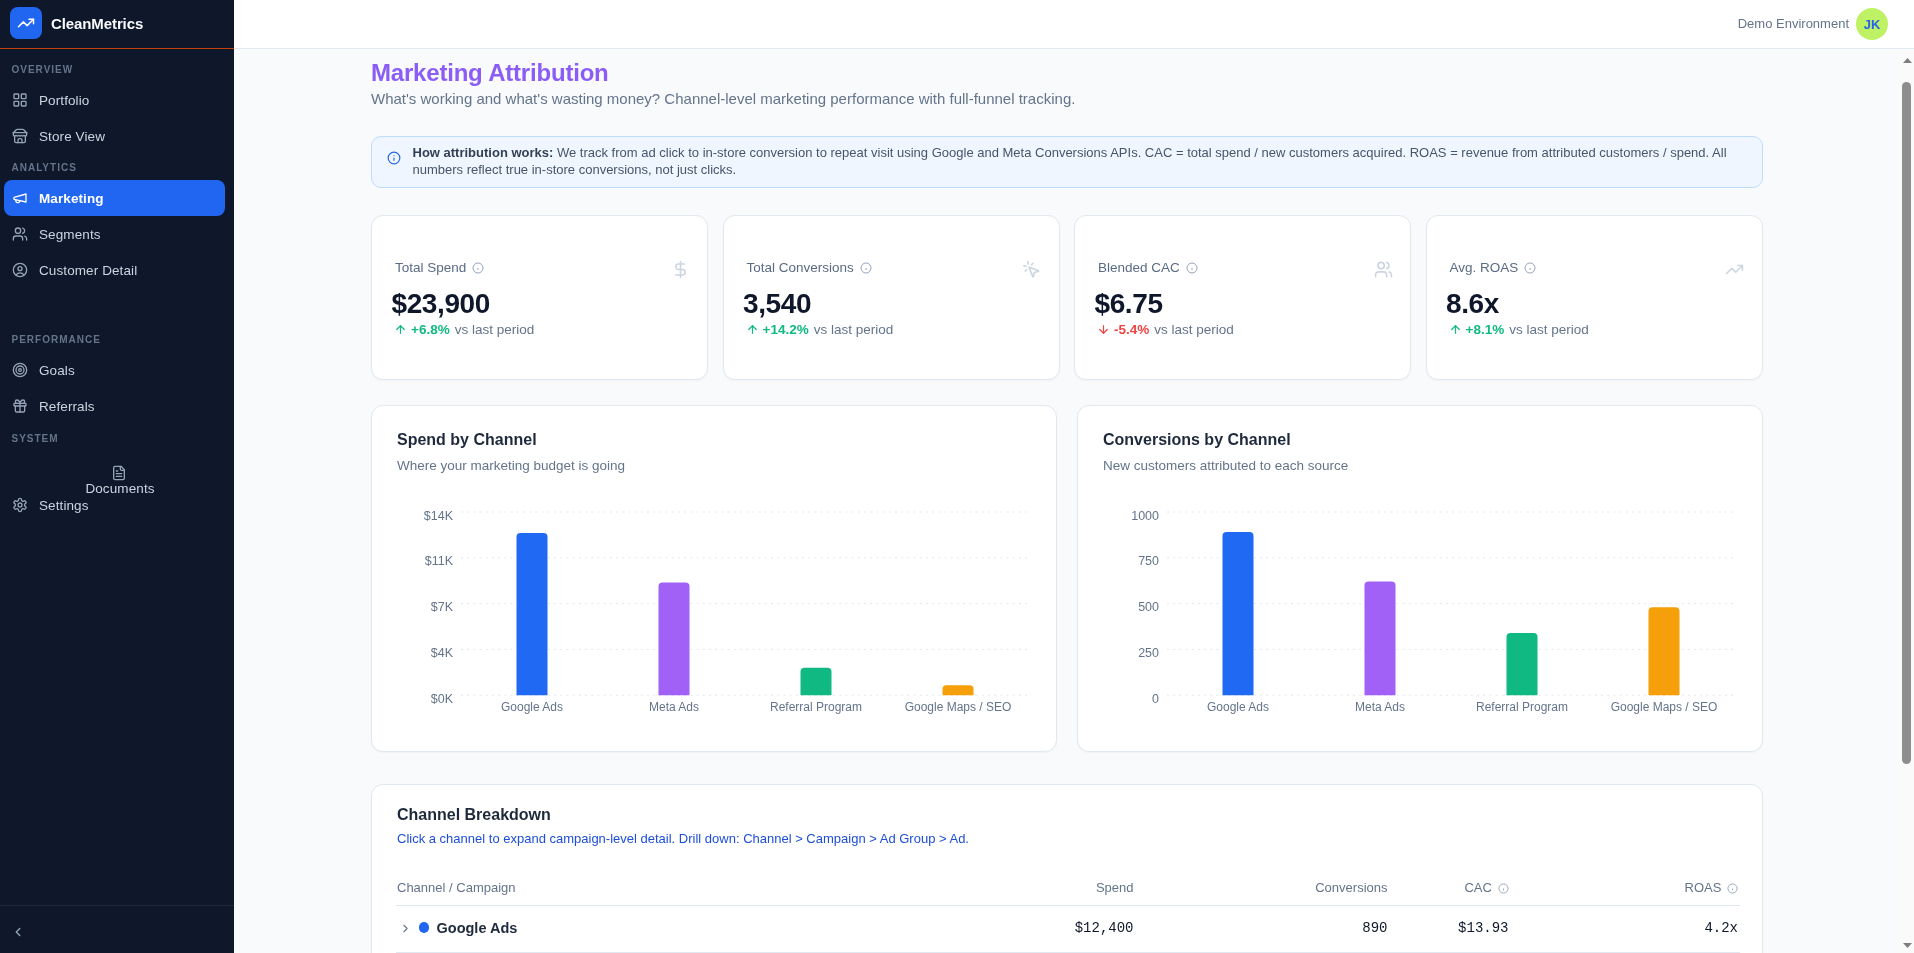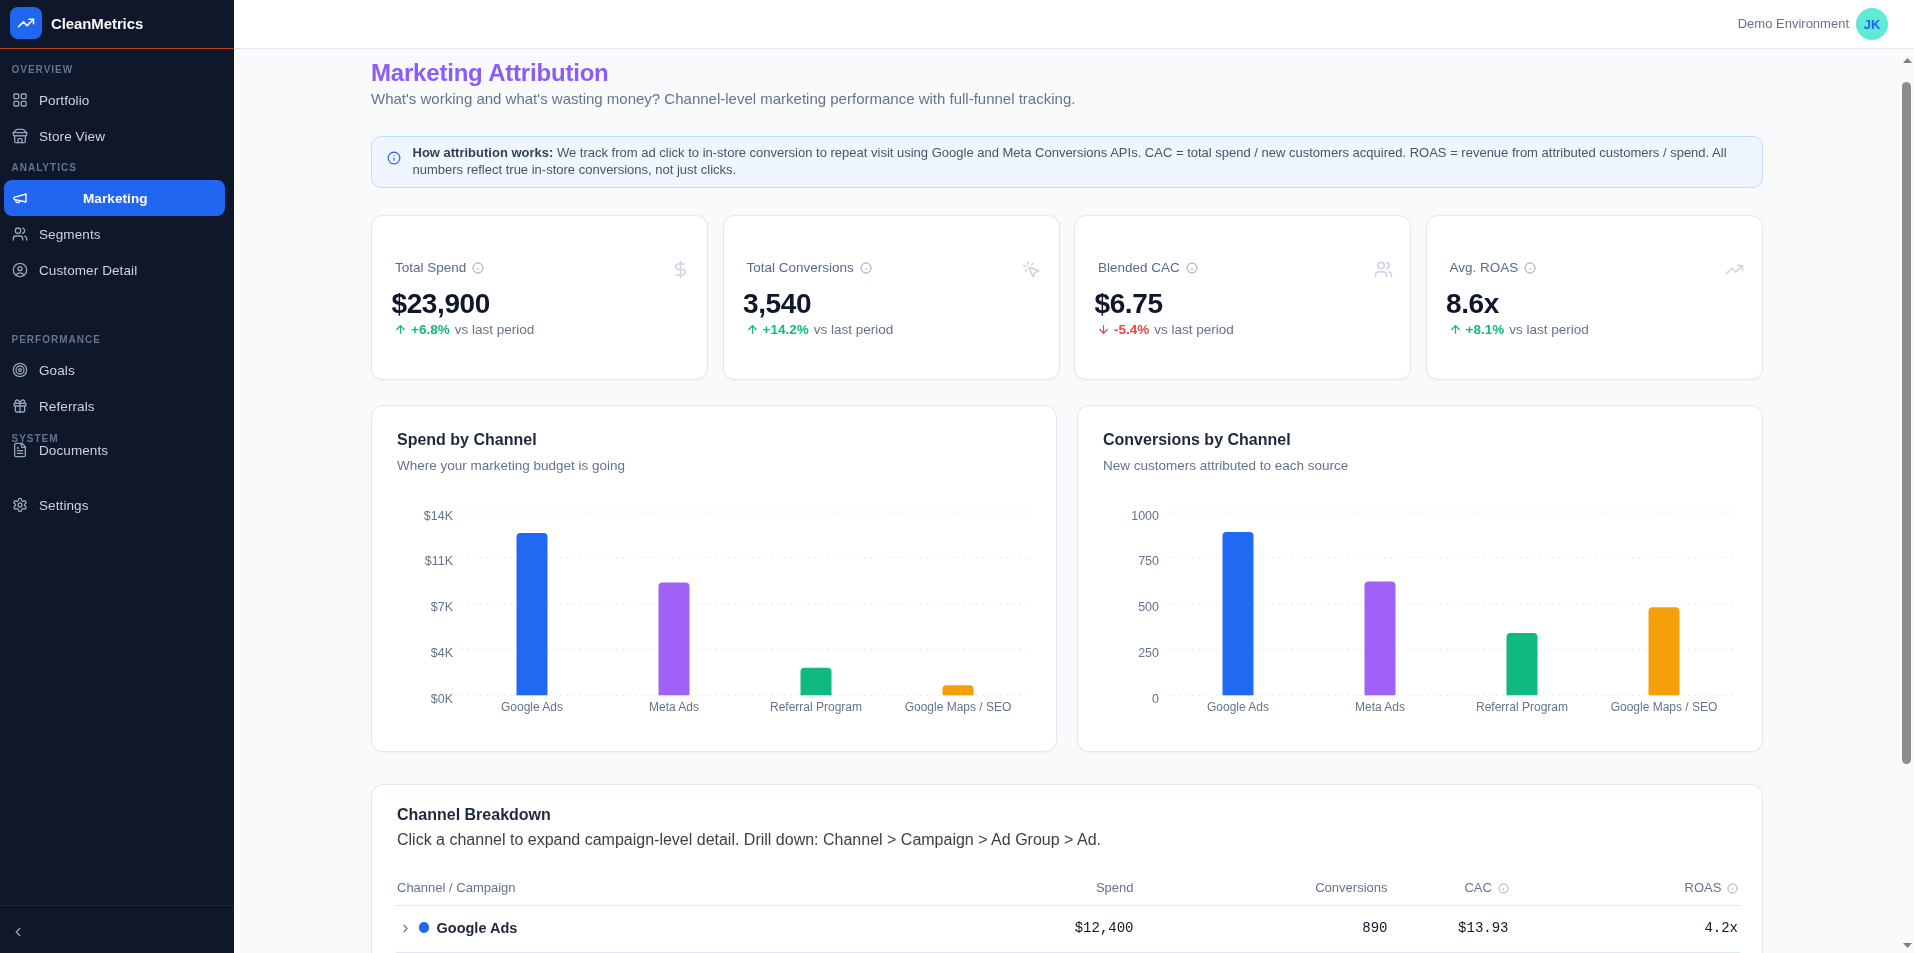--- a/index.html
+++ b/index.html
@@ -10,30 +10,30 @@
 
 
 #sidebar { position:absolute; left:0; top:0; width:234px; height:953px; background:#0f172a; z-index:5; }
 #sb-head { position:absolute; left:0; top:0; width:234px; height:49px; border-bottom:1px solid #c2410c; }
 #sb-logo { position:absolute; left:10px; top:7px; width:32px; height:32px; background:#2166f1; border-radius:8px; display:flex; align-items:center; justify-content:center; }
 #sb-name { position:absolute; left:51px; top:15px; font-size:15px; font-weight:700; color:#f8fafc; letter-spacing:-0.1px; }
 .sb-label { position:absolute; left:11.5px; font-size:10px; font-weight:700; color:#64748b; letter-spacing:1px; }
 .sb-item { position:absolute; left:4px; width:221px; height:36px; border-radius:8px; display:flex; align-items:center; color:#cbd5e1; }
 .sb-item .ic { width:16px; height:16px; margin-left:8px; color:#94a3b8; flex:none; }
 .sb-item .tx { margin-left:11px; font-size:13.5px; font-weight:500; letter-spacing:0.1px; }
-.sb-item.active { background:#2166f1; color:#fff;gap:44px; }
+.sb-item.active { background:#2166f1; color:#fff; }
 .sb-item.active .ic { color:#fff; }
 .sb-item.active .tx { font-weight:600; }
 #sb-foot { position:absolute; left:0; top:905px; width:234px; border-top:1px solid #1e293b; }
 #sb-chev { position:absolute; left:11px; top:925px; width:14px; height:14px; color:#94a3b8; }
 
 
 #topbar { position:absolute; left:234px; top:0; width:1680px; height:49px; background:#fff; border-bottom:1px solid #e2e8f0; }
 #demo-env { position:absolute; right:65px; top:16px; font-size:13px; color:#64748b; }
-#avatar { position:absolute; right:26px; top:8px; width:32px; height:32px; border-radius:50%; background:#5eead4; display:flex; align-items:center; justify-content:center; font-size:13px; font-weight:700; color:#2563eb; }
+#avatar { position:absolute; right:26px; top:8px; width:32px; height:32px; border-radius:50%; background:#bef264; display:flex; align-items:center; justify-content:center; font-size:13px; font-weight:700; color:#2563eb; }
 
 
 #title { position:absolute; left:371px; top:58px; font-size:24px; line-height:30px; font-weight:700; color:#8b5cf6; letter-spacing:-0.2px; }
 #subtitle { position:absolute; left:371px; top:90px; font-size:15px; color:#64748b; }
 
 #infobox { position:absolute; left:371px; top:136px; width:1392px; height:52px; background:#eff6ff; border:1px solid #bfdbfe; border-radius:10px; }
 #infobox .iic { position:absolute; left:14.5px; top:14px; width:14px; height:14px; color:#2563eb; }
 #infobox .itx { position:absolute; left:40.5px; top:7px; width:1332px; font-size:13px; line-height:17px; color:#475569; }
 #infobox .itx b { color:#334155; }
 
@@ -48,21 +48,21 @@
 .stat .trend .pct { font-weight:700; margin-right:5px; }
 .up .tic, .up .pct { color:#10b981; }
 .down .tic, .down .pct { color:#ef4444; }
 
 .chart-card { top:405px; width:686px; height:347px; }
 .cc-title { position:absolute; left:25px; top:25px; font-size:16px; font-weight:600; color:#1e293b; }
 .cc-sub { position:absolute; left:25px; top:52px; font-size:13.5px; color:#64748b; }
 
 #bd-card { top:784px; left:371px; width:1392px; height:260px; }
 #bd-title { position:absolute; left:25px; top:21px; font-size:16px; font-weight:600; color:#1e293b; }
-#bd-sub { position:absolute; left:25px; top:46px; font-size:16px; color:#404040; }
+#bd-sub { position:absolute; left:25px; top:46px; font-size:13px; color:#1d4ed8; }
 .th { position:absolute; top:95px; font-size:13px; color:#64748b; }
 #bd-hline { position:absolute; left:24px; top:120px; width:1344px; border-top:1px solid #e2e8f0; }
 #bd-rline { position:absolute; left:24px; top:167px; width:1344px; border-top:1px solid #e2e8f0; }
 .td-mono { position:absolute; top:135px; font-family:"Liberation Mono", monospace; font-size:14px; color:#0f172a; }
 </style>
 </head>
 <body>
 
 <div id="sidebar">
   <div id="sb-head">
@@ -135,21 +135,21 @@
     <svg class="ic" viewBox="0 0 24 24" fill="none" stroke="currentColor" stroke-width="2" stroke-linecap="round" stroke-linejoin="round">
         <rect x="3" y="8" width="18" height="4" rx="1"></rect>
         <path d="M12 8v13"></path>
         <path d="M19 12v7a2 2 0 0 1-2 2H7a2 2 0 0 1-2-2v-7"></path>
         <path d="M7.5 8a2.5 2.5 0 0 1 0-5A4.8 8 0 0 1 12 8a4.8 8 0 0 1 4.5-5 2.5 2.5 0 0 1 0 5"></path>
       </svg>
     <span class="tx">Referrals</span>
   </div>
 
   <div class="sb-label" style="top:433px;">SYSTEM</div>
-  <div class="sb-item" style="top:432px;">
+  <div class="sb-item" style="top:465px;flex-direction:column;">
     <svg class="ic" viewBox="0 0 24 24" fill="none" stroke="currentColor" stroke-width="2" stroke-linecap="round" stroke-linejoin="round">
         <path d="M15 2H6a2 2 0 0 0-2 2v16a2 2 0 0 0 2 2h12a2 2 0 0 0 2-2V7Z"></path>
         <path d="M14 2v4a2 2 0 0 0 2 2h4"></path>
         <path d="M10 9H8"></path>
         <path d="M16 13H8"></path>
         <path d="M16 17H8"></path>
       </svg>
     <span class="tx">Documents</span>
   </div>
   <div class="sb-item" style="top:487px;">

